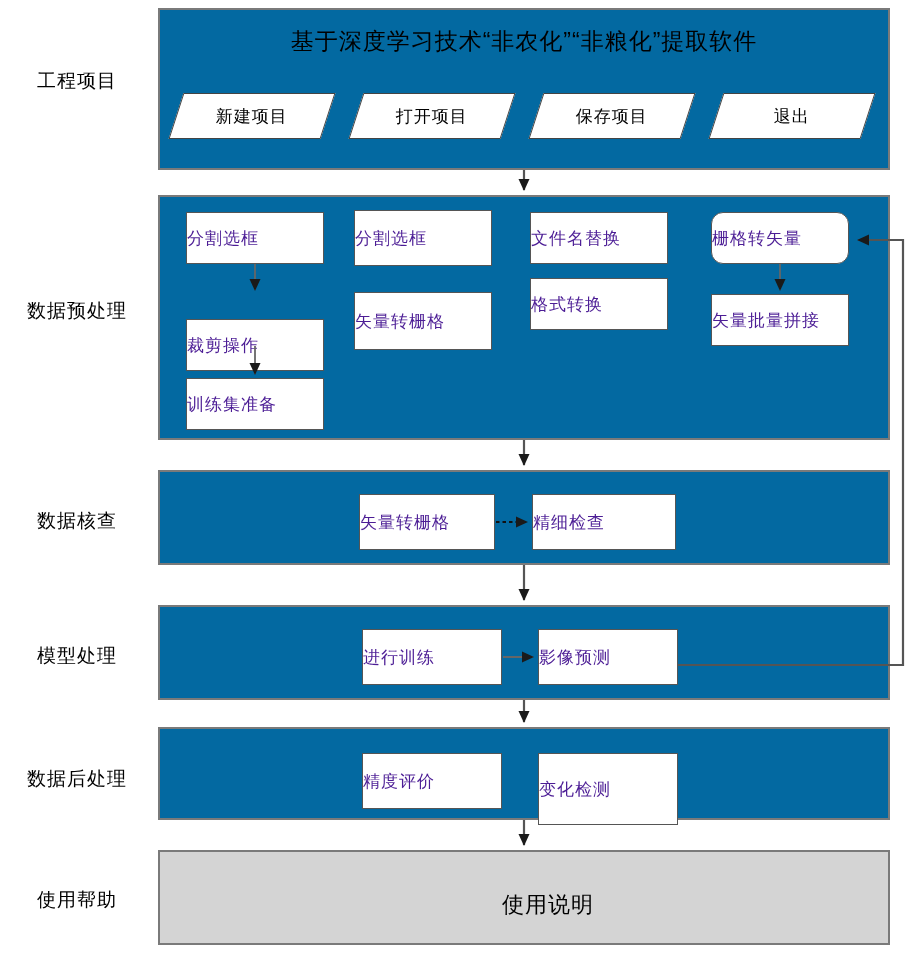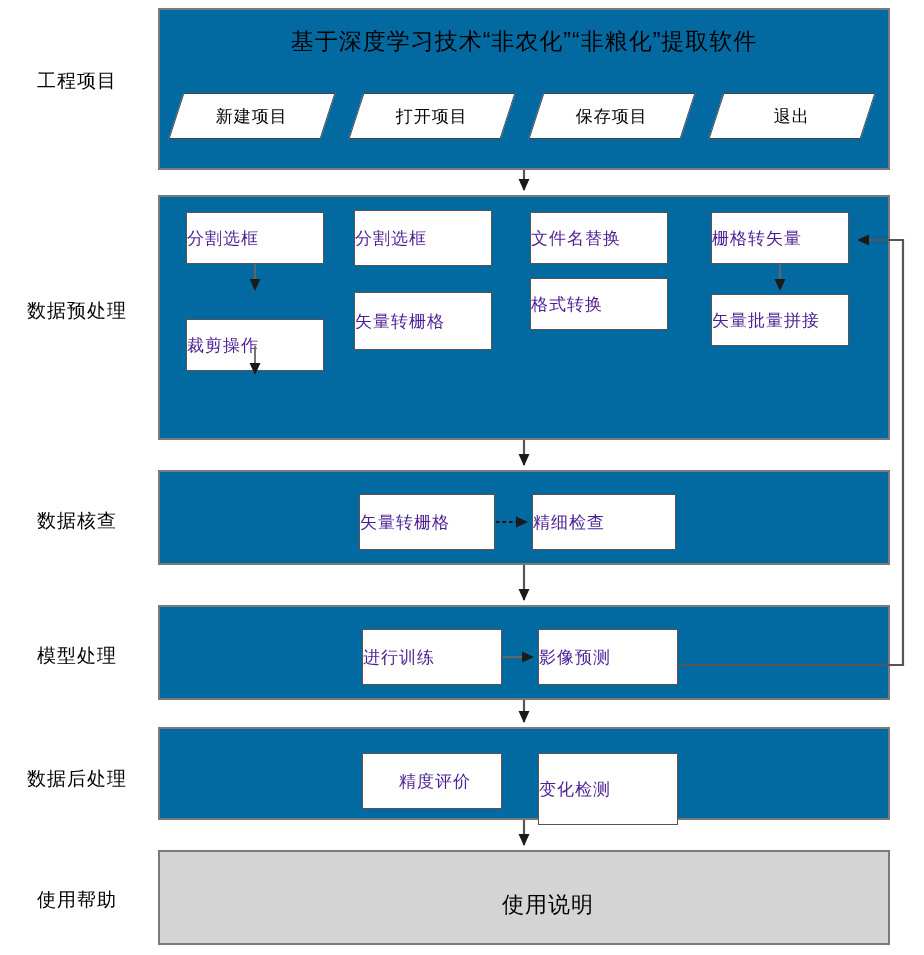--- a/index.html
+++ b/index.html
@@ -129,36 +129,39 @@
   </div>
 
   <div class="panel" style="left:158px; top:195px; width:732px; height:245px;"></div>
 
   <div class="node" style="left:186px; top:212px; width:138px; height:52px;">
     <span>分割选框</span>
   </div>
   <div class="node" style="left:186px; top:294px; width:138px; height:52px;margin-top:25px;">
     <span>裁剪操作</span>
   </div>
+  <div class="node" style="left:186px; top:378px; width:138px; height:52px;">
+    <span>训练集准备</span>
+  </div>
 
   <div class="node" style="left:354px; top:210px; width:138px; height:56px;">
     <span>分割选框</span>
   </div>
   <div class="node" style="left:354px; top:292px; width:138px; height:58px;">
     <span>矢量转栅格</span>
   </div>
 
   <div class="node" style="left:530px; top:212px; width:138px; height:52px;">
     <span>文件名替换</span>
   </div>
   <div class="node" style="left:530px; top:278px; width:138px; height:52px;">
     <span>格式转换</span>
   </div>
 
-  <div class="node" style="left:711px; top:212px; width:138px; height:52px;">
+  <div class="node" style="left:711px; top:212px; width:138px; height:52px;border-radius:12px;">
     <span>栅格转矢量</span>
   </div>
   <div class="node" style="left:711px; top:294px; width:138px; height:52px;">
     <span>矢量批量拼接</span>
   </div>
 
   <div class="panel" style="left:158px; top:470px; width:732px; height:95px;"></div>
 
   <div class="node" style="left:359px; top:494px; width:136px; height:56px;">
     <span>矢量转栅格</span>
@@ -171,21 +174,21 @@
 
   <div class="node" style="left:362px; top:629px; width:140px; height:56px;">
     <span>进行训练</span>
   </div>
   <div class="node" style="left:538px; top:629px; width:140px; height:56px;">
     <span>影像预测</span>
   </div>
 
   <div class="panel" style="left:158px; top:727px; width:732px; height:93px;"></div>
 
-  <div class="node" style="left:362px; top:753px; width:140px; height:56px;padding-left:36px;">
+  <div class="node" style="left:362px; top:753px; width:140px; height:56px;">
     <span>精度评价</span>
   </div>
   <div class="node" style="left:538px; top:753px; width:140px; height:72px;">
     <span>变化检测</span>
   </div>
 
   <div class="panel help" style="left:158px; top:850px; width:732px; height:95px;">
     <div class="help-title">使用说明</div>
   </div>
 

